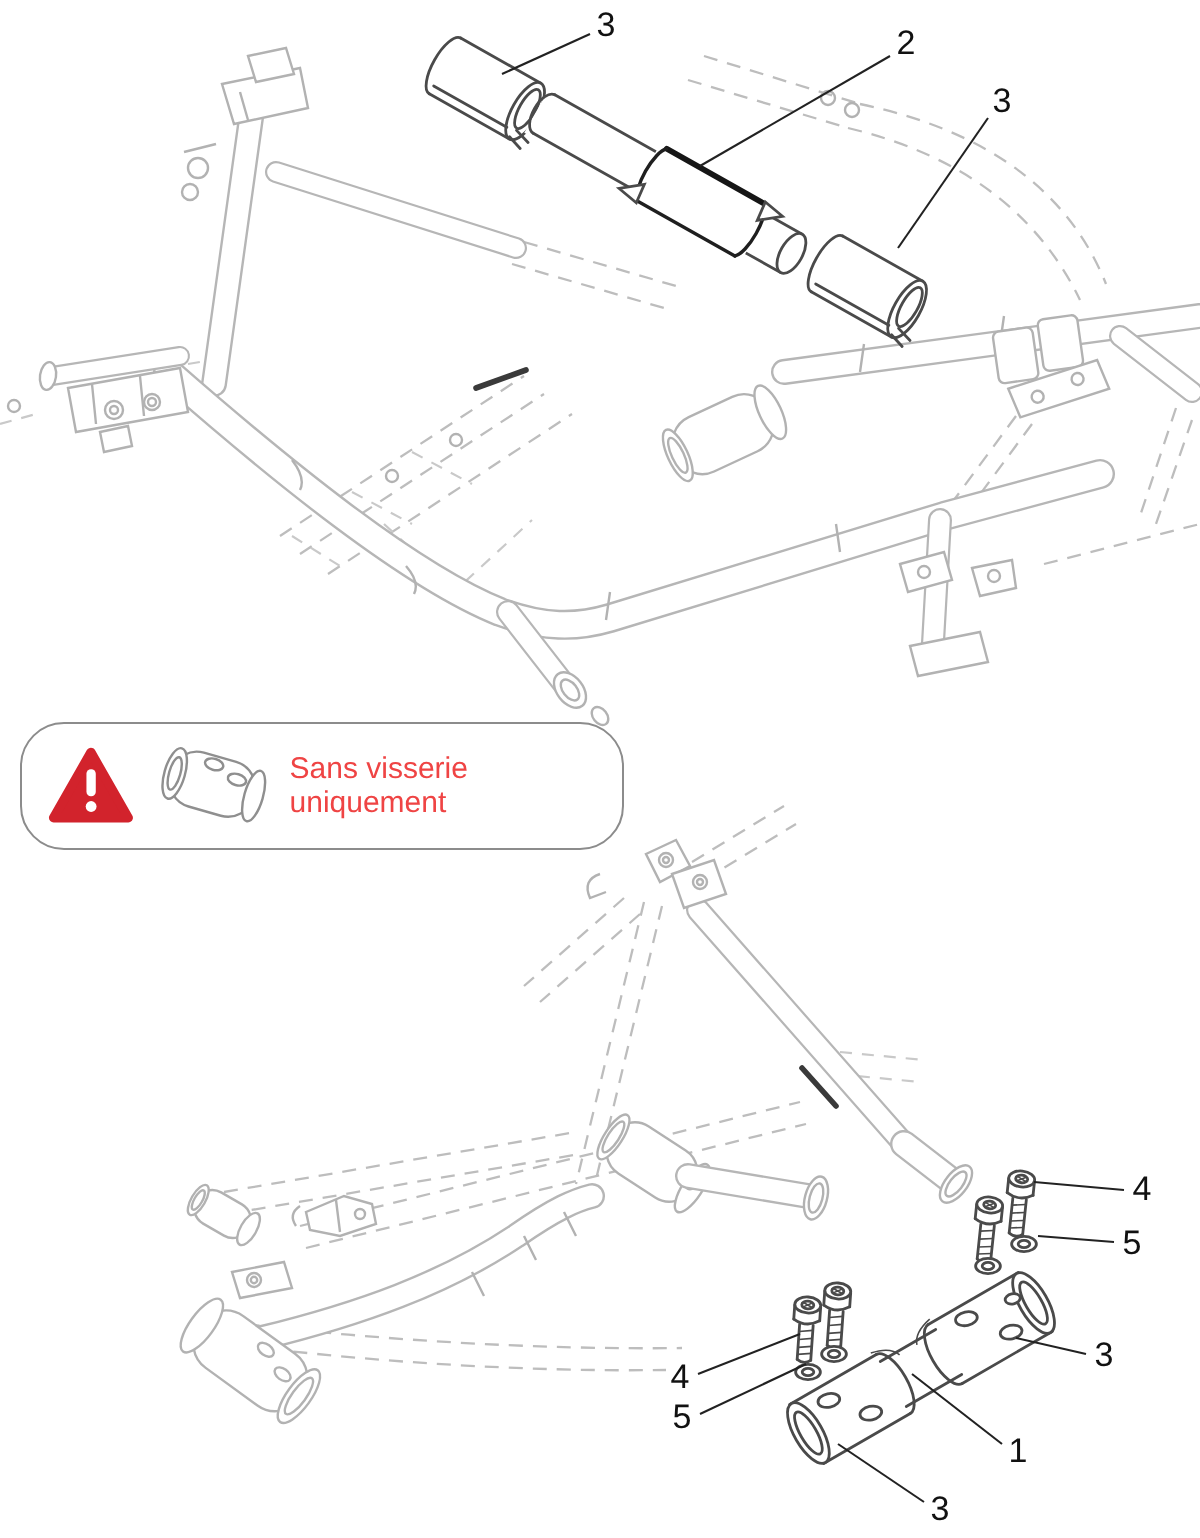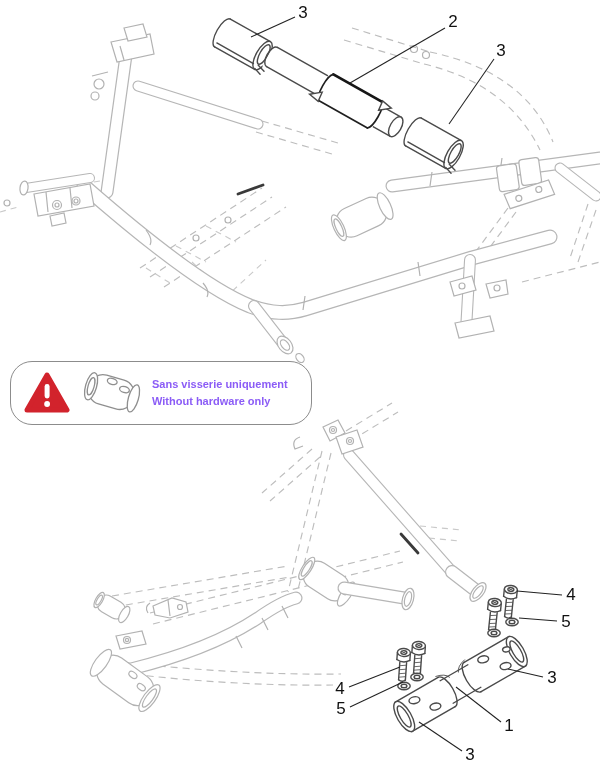--- a/index.html
+++ b/index.html
@@ -32,21 +32,21 @@
 
   .callout {
     position:absolute; transform:translate(-50%,-50%);
     font-size:17px; color:#111; letter-spacing:0; user-select:none;
   }
   .warnbox {
     position:absolute; left:10px; top:361px; width:302px; height:64px;
     border:1.6px solid #8c8c8c; border-radius:22px; background:#fff;
     display:flex; align-items:center; gap:10px; padding:0 6px 0 13px; box-sizing:border-box;
   }
-  .warnbox .txt { font-size:11px; line-height:17px; color:#8b5cf6;font-weight:bold; }
+  .warnbox .txt { font-size:15px; line-height:17px; color:#ef4444; }
 </style>
 </head>
 <body>
 
 <div class="canvas">
 
 <svg class="linework" width="600" height="769" viewBox="0 0 600 769">
 
   <defs>
     <g id="cap">
@@ -335,17 +335,16 @@
       <rect x="8" y="9" width="46" height="30" rx="14"></rect>
       <ellipse cx="54" cy="24" rx="5" ry="14"></ellipse>
       <ellipse cx="10" cy="24" rx="5.5" ry="14"></ellipse>
       <ellipse cx="10" cy="24" rx="3" ry="9"></ellipse>
       <ellipse cx="29" cy="13.5" rx="5" ry="3"></ellipse>
       <ellipse cx="43" cy="18" rx="5" ry="3"></ellipse>
     </g>
   </svg>
   <div class="txt">
     <div>Sans visserie uniquement</div>
-    <div>Without hardware only</div>
   </div>
 </div>
 
 </div>
 
 </body></html>

